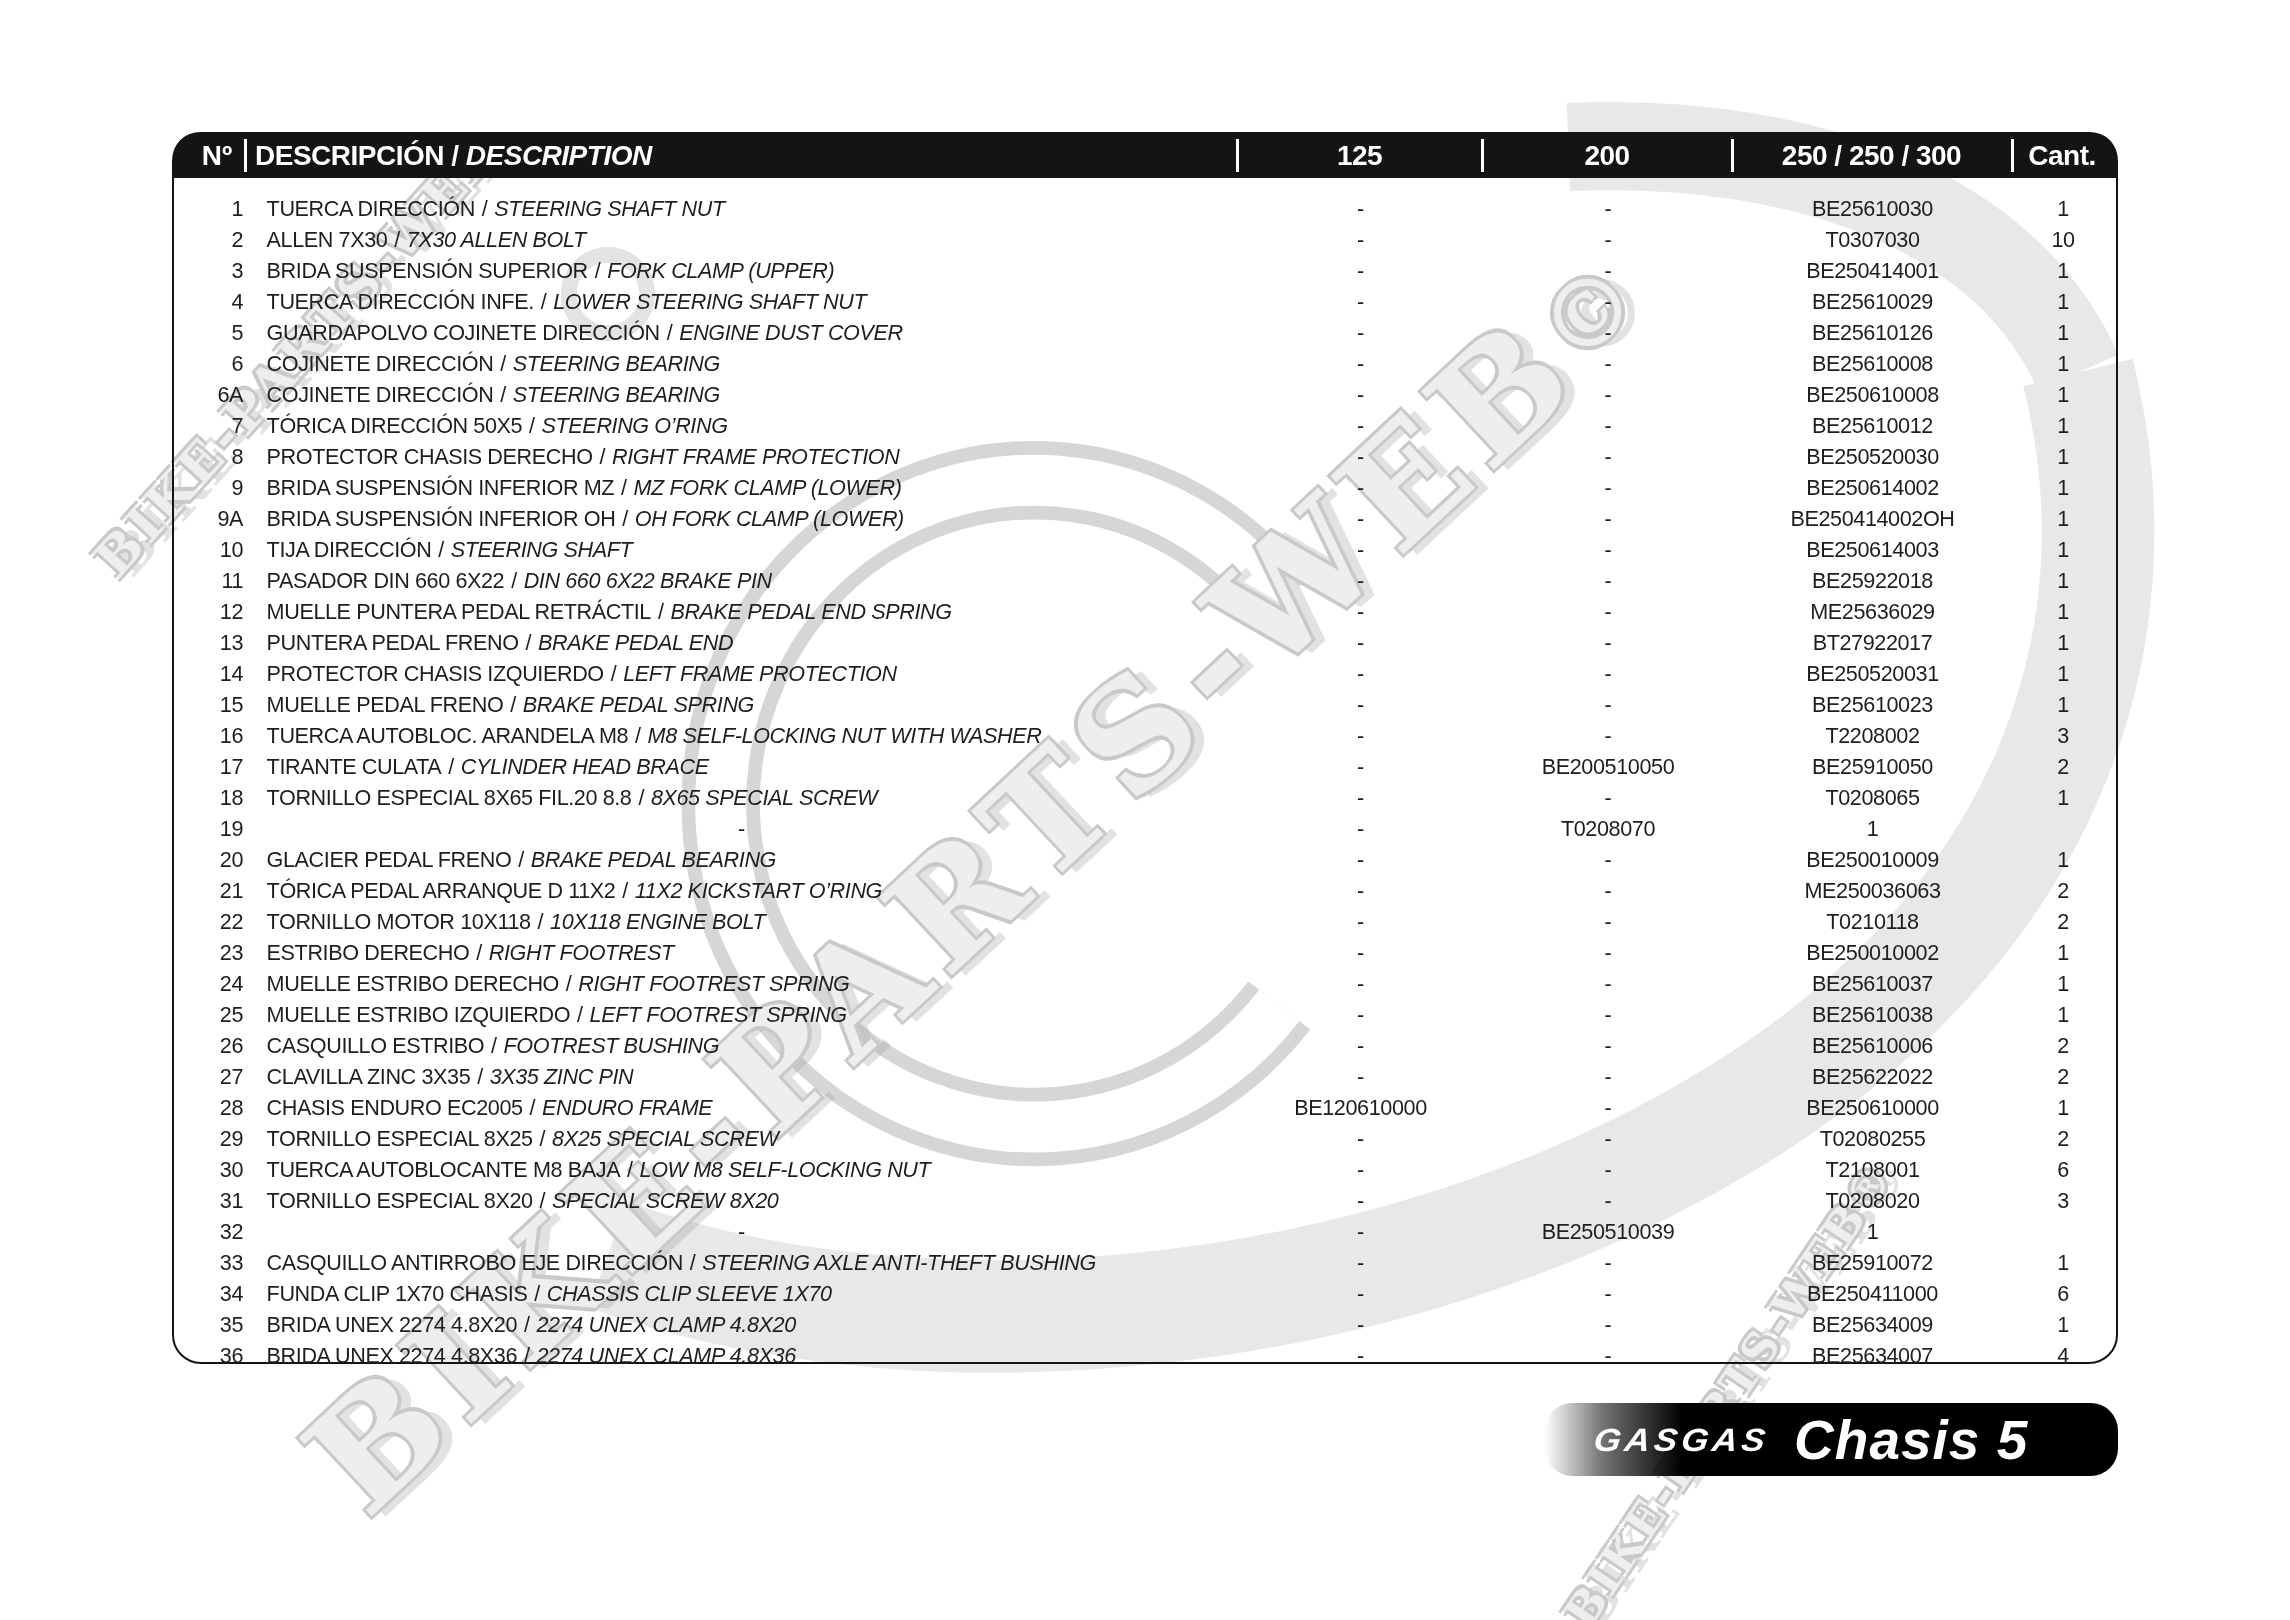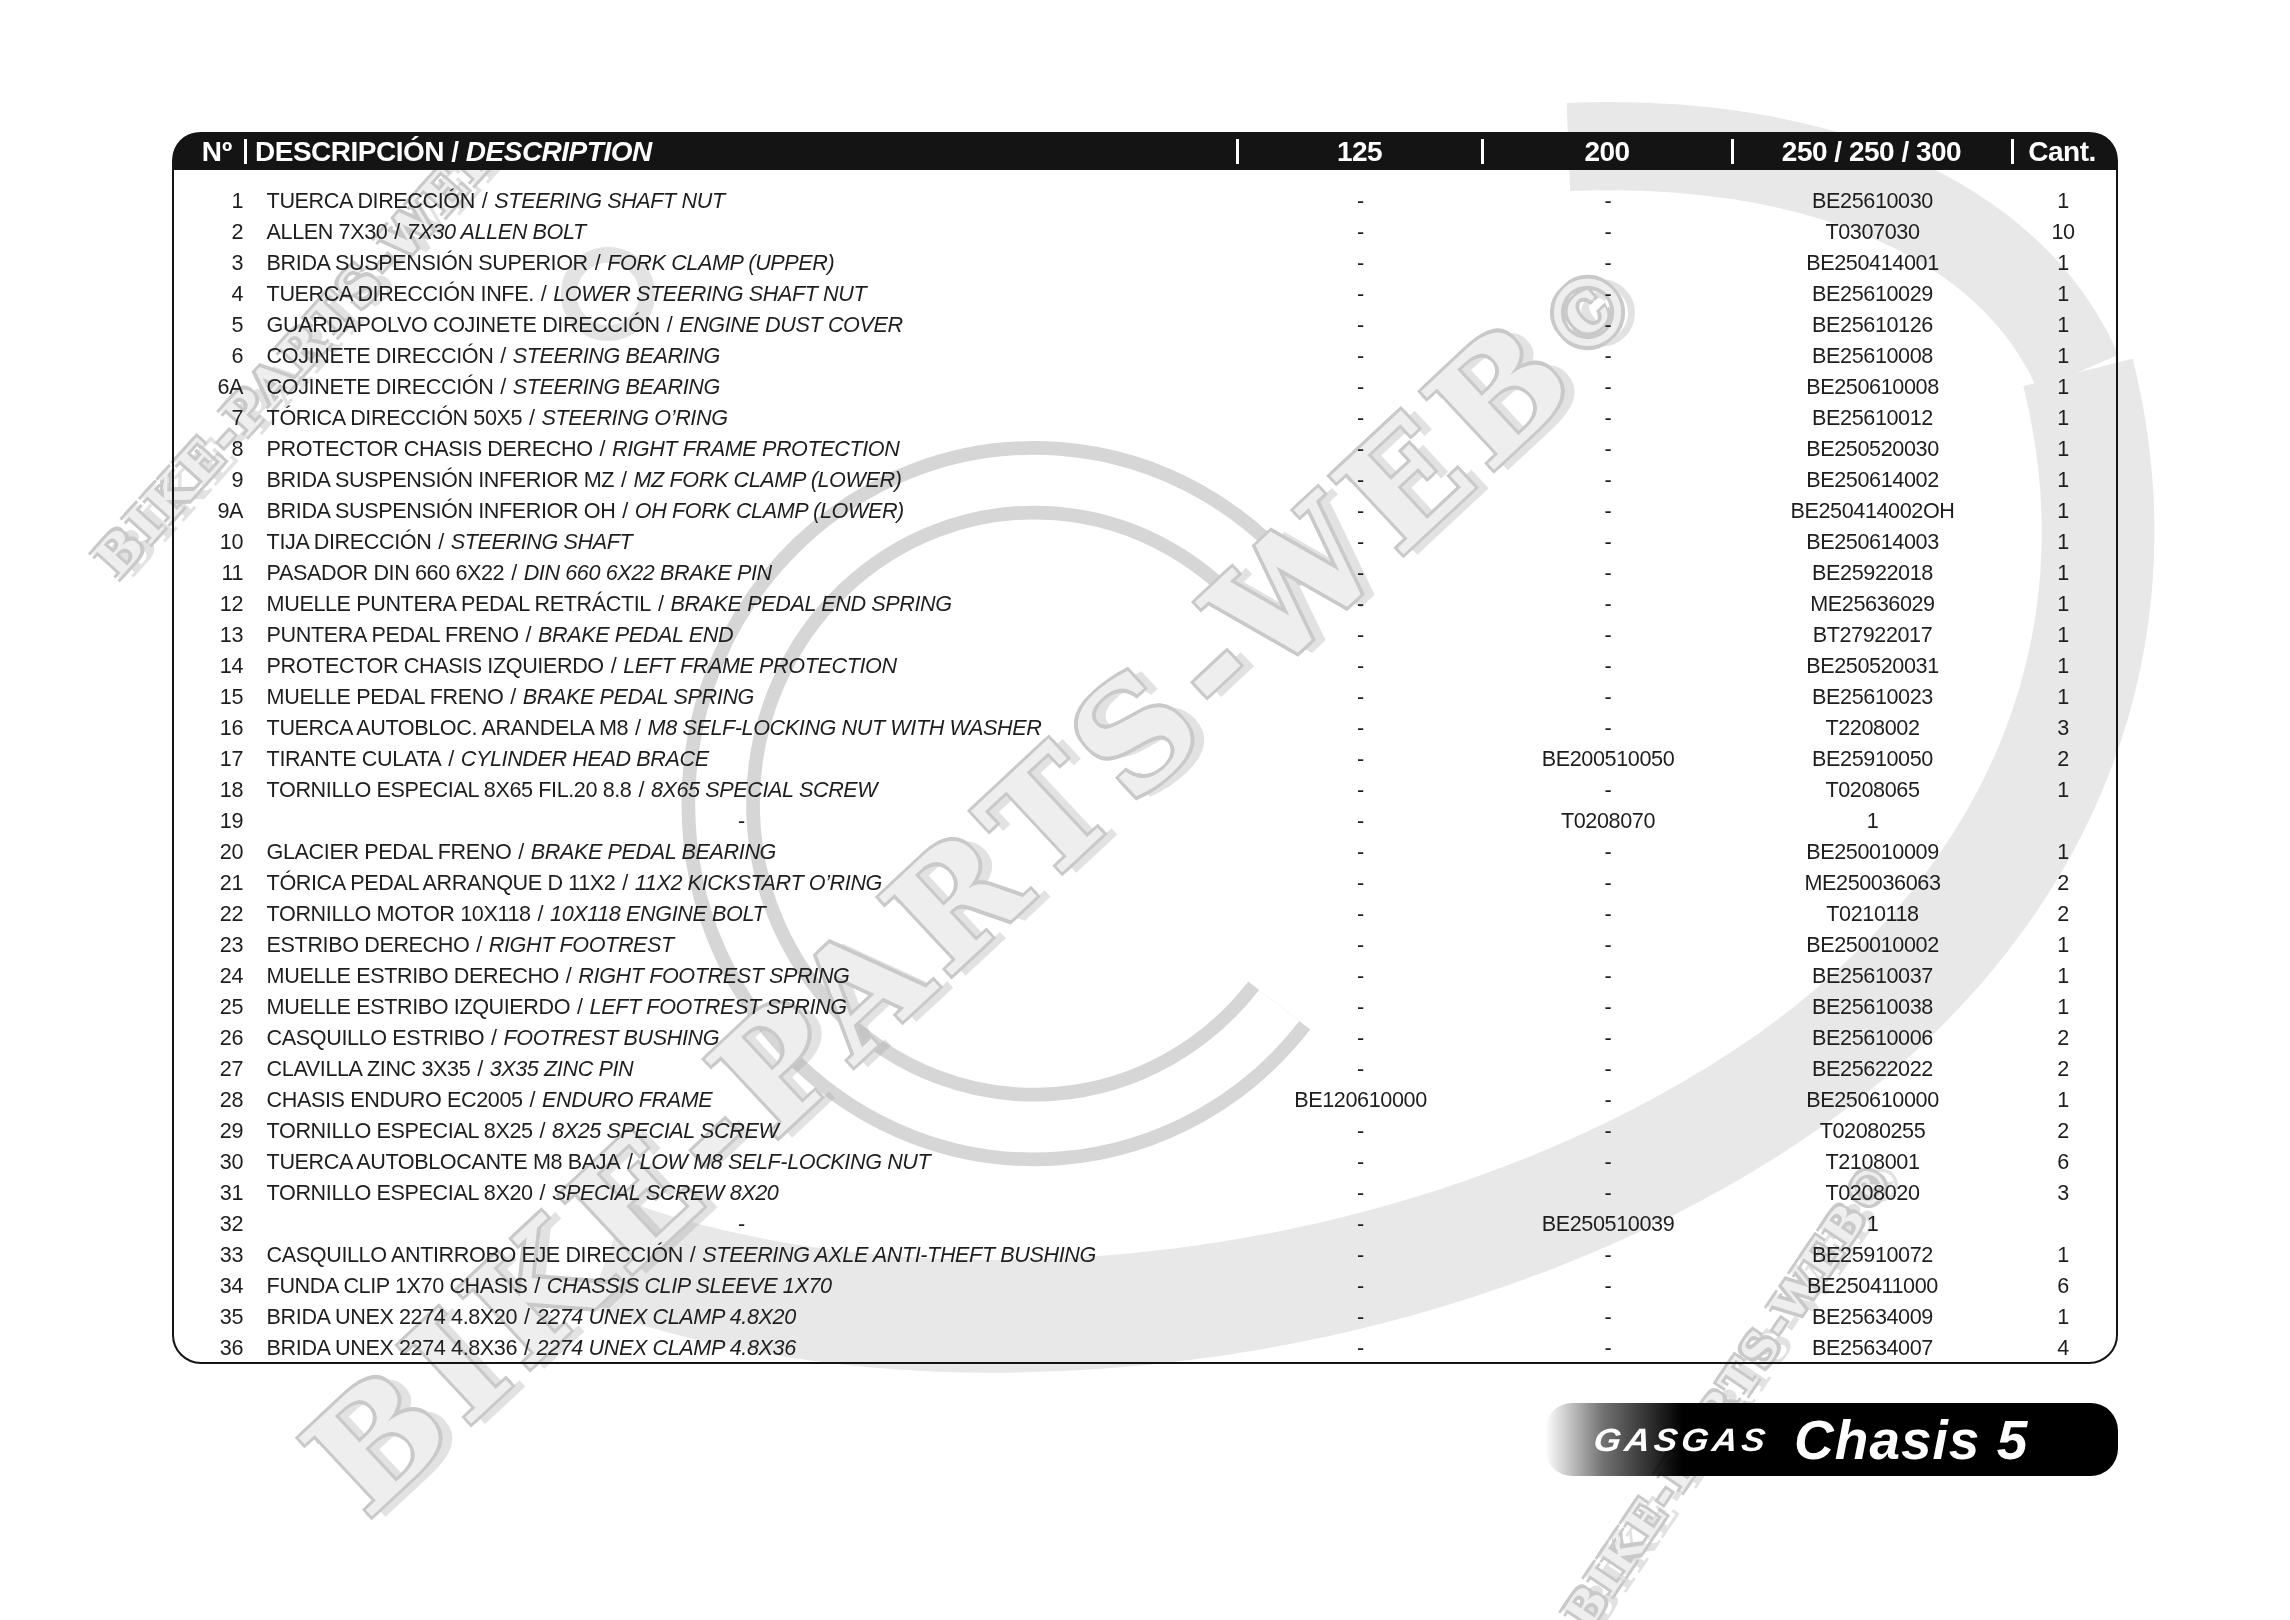--- a/index.html
+++ b/index.html
@@ -26,21 +26,21 @@
   .wm-bottom { left:1600px; top:1580px; height:59px; line-height:59px;
                font-size:45px; letter-spacing:2.9px; transform:rotate(-56deg); }
 
   
   .card {
     position:absolute; left:172px; top:132px; width:1946px; height:1232px;
     border:2.9px solid #141414; border-radius:29px; z-index:1;
     box-sizing:border-box; background:transparent;
   }
   .thead {
-    position:relative; height:37px; background:#141414;
+    position:relative; height:45px; background:#141414;
     border-radius:24.5px 24.5px 0 0; margin:-1px -1px 0 -1px;
     display:grid; grid-template-columns:71px 993px 245px 250px 279px 102px;
     align-items:center; color:#ffffff; font-weight:bold; font-size:28px;
   }
   .thead .sep-line {
     position:absolute; top:5.9px; bottom:5.9px; width:2.9px; background:#ffffff;
   }
   .h-no   { text-align:right; padding-right:11.8px; }
   .h-desc { text-align:left;  padding-left:11px; letter-spacing:-0.5px;}
   .h-desc .it { font-style:italic; }

